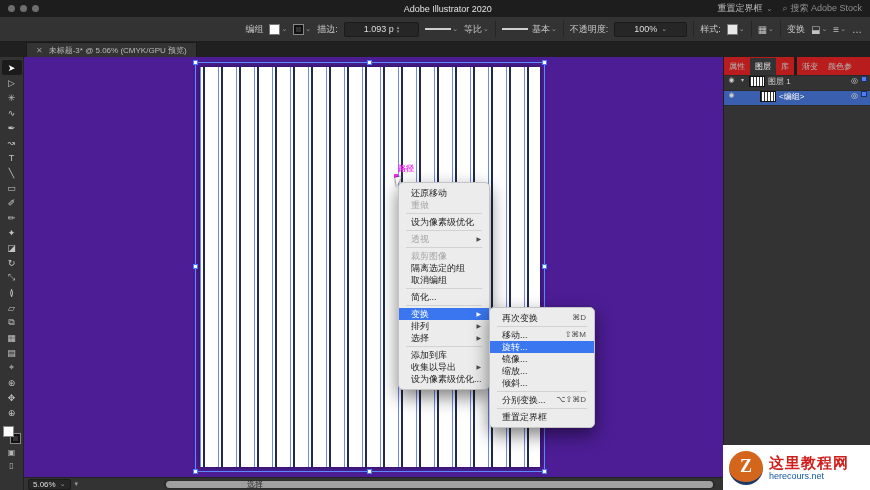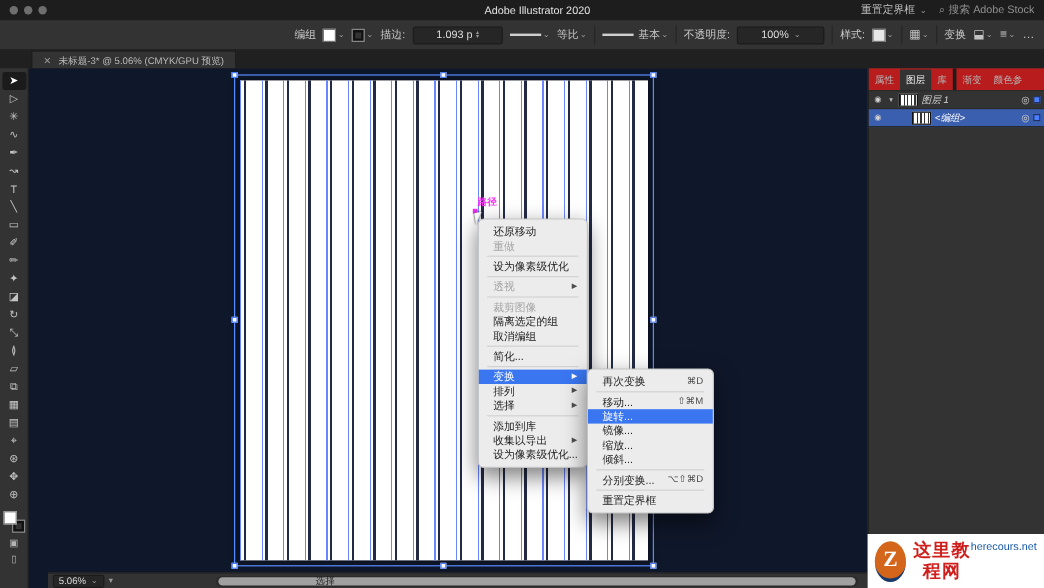--- a/index.html
+++ b/index.html
@@ -42,68 +42,68 @@
   
   .toolbar { width:24px; background:#333333; border-right:1px solid #222; display:flex; flex-direction:column; align-items:center; padding-top:3px; }
   .tool { width:20px; height:15px; display:flex; align-items:center; justify-content:center; color:#c4c4c4; font-size:9px; border-radius:2px; }
   .tool.active { background:#1b1b1b; color:#ffffff; }
   .tool-colors { position:relative; width:18px; height:18px; margin-top:6px; }
   .tc-fill { position:absolute; left:0; top:0; width:11px; height:11px; background:#fff; border:1px solid #888; }
   .tc-stroke { position:absolute; right:0; bottom:0; width:11px; height:11px; border:1px solid #888; box-shadow:inset 0 0 0 2px #111; background:#333; }
   .tb-small { color:#b5b5b5; font-size:8px; margin-top:4px; }
 
   
-  .canvas { flex:1; position:relative; background:#0f172a; overflow:hidden; }
+  .canvas { flex:1; position:relative; background:#4c1d95; overflow:hidden; }
   .artboard { position:absolute; left:176px; top:10px; width:340px; height:400px;
     background:
       repeating-linear-gradient(90deg, rgba(90,121,255,0.9) 0 1px, transparent 1px 18px),
       repeating-linear-gradient(90deg, transparent 0 3px, #232a46 3px 5px, transparent 5px 18px),
       #ffffff;
     box-shadow:0 0 6px rgba(0,0,0,0.5); }
   .sel-box { position:absolute; left:171px; top:5px; width:350px; height:410px; border:1px solid #5a8cff; pointer-events:none; }
   .handle { position:absolute; width:5px; height:5px; background:#ffffff; border:1px solid #4a7dff; }
   .h-tl{left:-3px;top:-3px;} .h-tm{left:50%;margin-left:-3px;top:-3px;} .h-tr{right:-3px;top:-3px;}
   .h-ml{left:-3px;top:50%;margin-top:-3px;} .h-mr{right:-3px;top:50%;margin-top:-3px;}
   .h-bl{left:-3px;bottom:-3px;} .h-bm{left:50%;margin-left:-3px;bottom:-3px;} .h-br{right:-3px;bottom:-3px;}
   .smart-guide { position:absolute; left:374px; top:106px; color:#f42ef4; font-size:8px; font-weight:bold; }
   .anchor-dot { position:absolute; left:370px; top:117px; width:4px; height:4px; background:#f42ef4; }
   .cursor-arrow { position:absolute; left:372px; top:120px; width:0; height:0;
     border-left:6px solid #ffffff; border-bottom:10px solid transparent; border-top:0 solid transparent;
     filter:drop-shadow(0 0 1px #000); transform:rotate(-8deg); }
 
   
-  .statusbar { position:absolute; left:16px; right:0; bottom:0; height:13px; background:#333333; border-top:1px solid #222; display:flex; align-items:center; padding:0 4px; gap:4px; }
+  .statusbar { position:absolute; left:0; right:0; bottom:0; height:13px; background:#333333; border-top:1px solid #222; display:flex; align-items:center; padding:0 4px; gap:4px; }
   .zoom-field { background:#262626; border:1px solid #1b1b1b; border-radius:2px; height:11px; display:flex; align-items:center; padding:0 4px; gap:4px; color:#ddd; font-size:8px; }
   .sb-dd { color:#999; font-size:7px; }
   .hscroll { position:absolute; left:140px; right:8px; top:2px; height:9px; background:#2b2b2b; border-radius:5px; }
   .hscroll-thumb { position:absolute; left:2px; right:2px; top:1px; bottom:1px; background:#a0a0a0; border-radius:4px; }
   .sb-tool { position:absolute; left:223px; top:0; height:13px; line-height:13px; color:#1e1e1e; font-size:8px; z-index:2; }
 
   
   .rightpanel { width:147px; background:#333333; border-left:1px solid #1f1f1f; position:relative; }
   .rp-tabs { height:18px; background:#b91c1c; display:flex; align-items:flex-end; font-size:8px; }
   .rp-tab { padding:3px 5px; color:#b5b5b5; }
   .rp-tab.active { background:#333333; color:#f0f0f0; }
   .rp-tabgap { width:3px; height:18px; background:#1c1c1c; }
   .layers { border-top:1px solid #2a2a2a; }
-  .layer-row { height:15px; display:flex; align-items:center; gap:3px; padding:0 3px; border-bottom:1px solid #2a2a2a; font-size:8px; color:#d5d5d5;font-style:italic; }
+  .layer-row { height:15px; display:flex; gap:3px; padding:0 3px; border-bottom:1px solid #2a2a2a; font-size:8px; color:#d5d5d5; }
   .layer-row.selected { background:#3a5fae; color:#ffffff; }
   .eye { font-size:7px; color:#cfcfcf; width:9px; text-align:center; }
   .chev { font-size:6px; color:#bdbdbd; width:7px; text-align:center; }
   .thumb { width:16px; height:11px; background:#fff; border:1px solid #111;
     background-image:repeating-linear-gradient(90deg,#333 0 1px, transparent 1px 3px); }
   .layer-name { flex:1; overflow:hidden; white-space:nowrap; }
   .target { font-size:8px; color:#cfcfcf; }
   .sel-chip { width:6px; height:6px; background:#4a7dff; border:1px solid #20315e; }
 
   
   .watermark { position:absolute; right:0; bottom:0; width:147px; height:45px; background:#ffffff; display:flex; align-items:center; gap:6px; padding:4px 6px; z-index:60; }
   .wm-logo { width:34px; height:34px; border-radius:50%; background:#d4661c; border-bottom:3px solid #1a3a6b; display:flex; align-items:center; justify-content:center;
     color:#ffffff; font-weight:bold; font-size:18px; font-family:"Liberation Serif","DejaVu Serif",serif; }
-  .wm-text { display:flex; flex-direction:row; line-height:1.15;text-align:center; }
+  .wm-text { display:flex; flex-direction:column; line-height:1.15; }
   .wm-title { color:#cf1f1c; font-weight:bold; font-size:15px; letter-spacing:1px; }
   .wm-url { color:#1558a8; font-size:9px; }
 
   
   .menu { position:absolute; background:#ececec; border:1px solid #c4c4c4; border-radius:5px; box-shadow:0 7px 18px rgba(0,0,0,0.5); padding:4px 0; font-size:9px; color:#1c1c1c; z-index:50; }
   #context-menu { left:398px; top:182px; width:92px; }
   #transform-submenu { left:489px; top:307px; width:106px; }
   .menu-item { height:12px; line-height:12px; padding:0 8px 0 12px; display:flex; justify-content:space-between; align-items:center; gap:8px; white-space:nowrap; }
   .menu-item.disabled { color:#a6a6a6; }
   .menu-item.highlighted { background:#3a76f0; color:#ffffff; }

